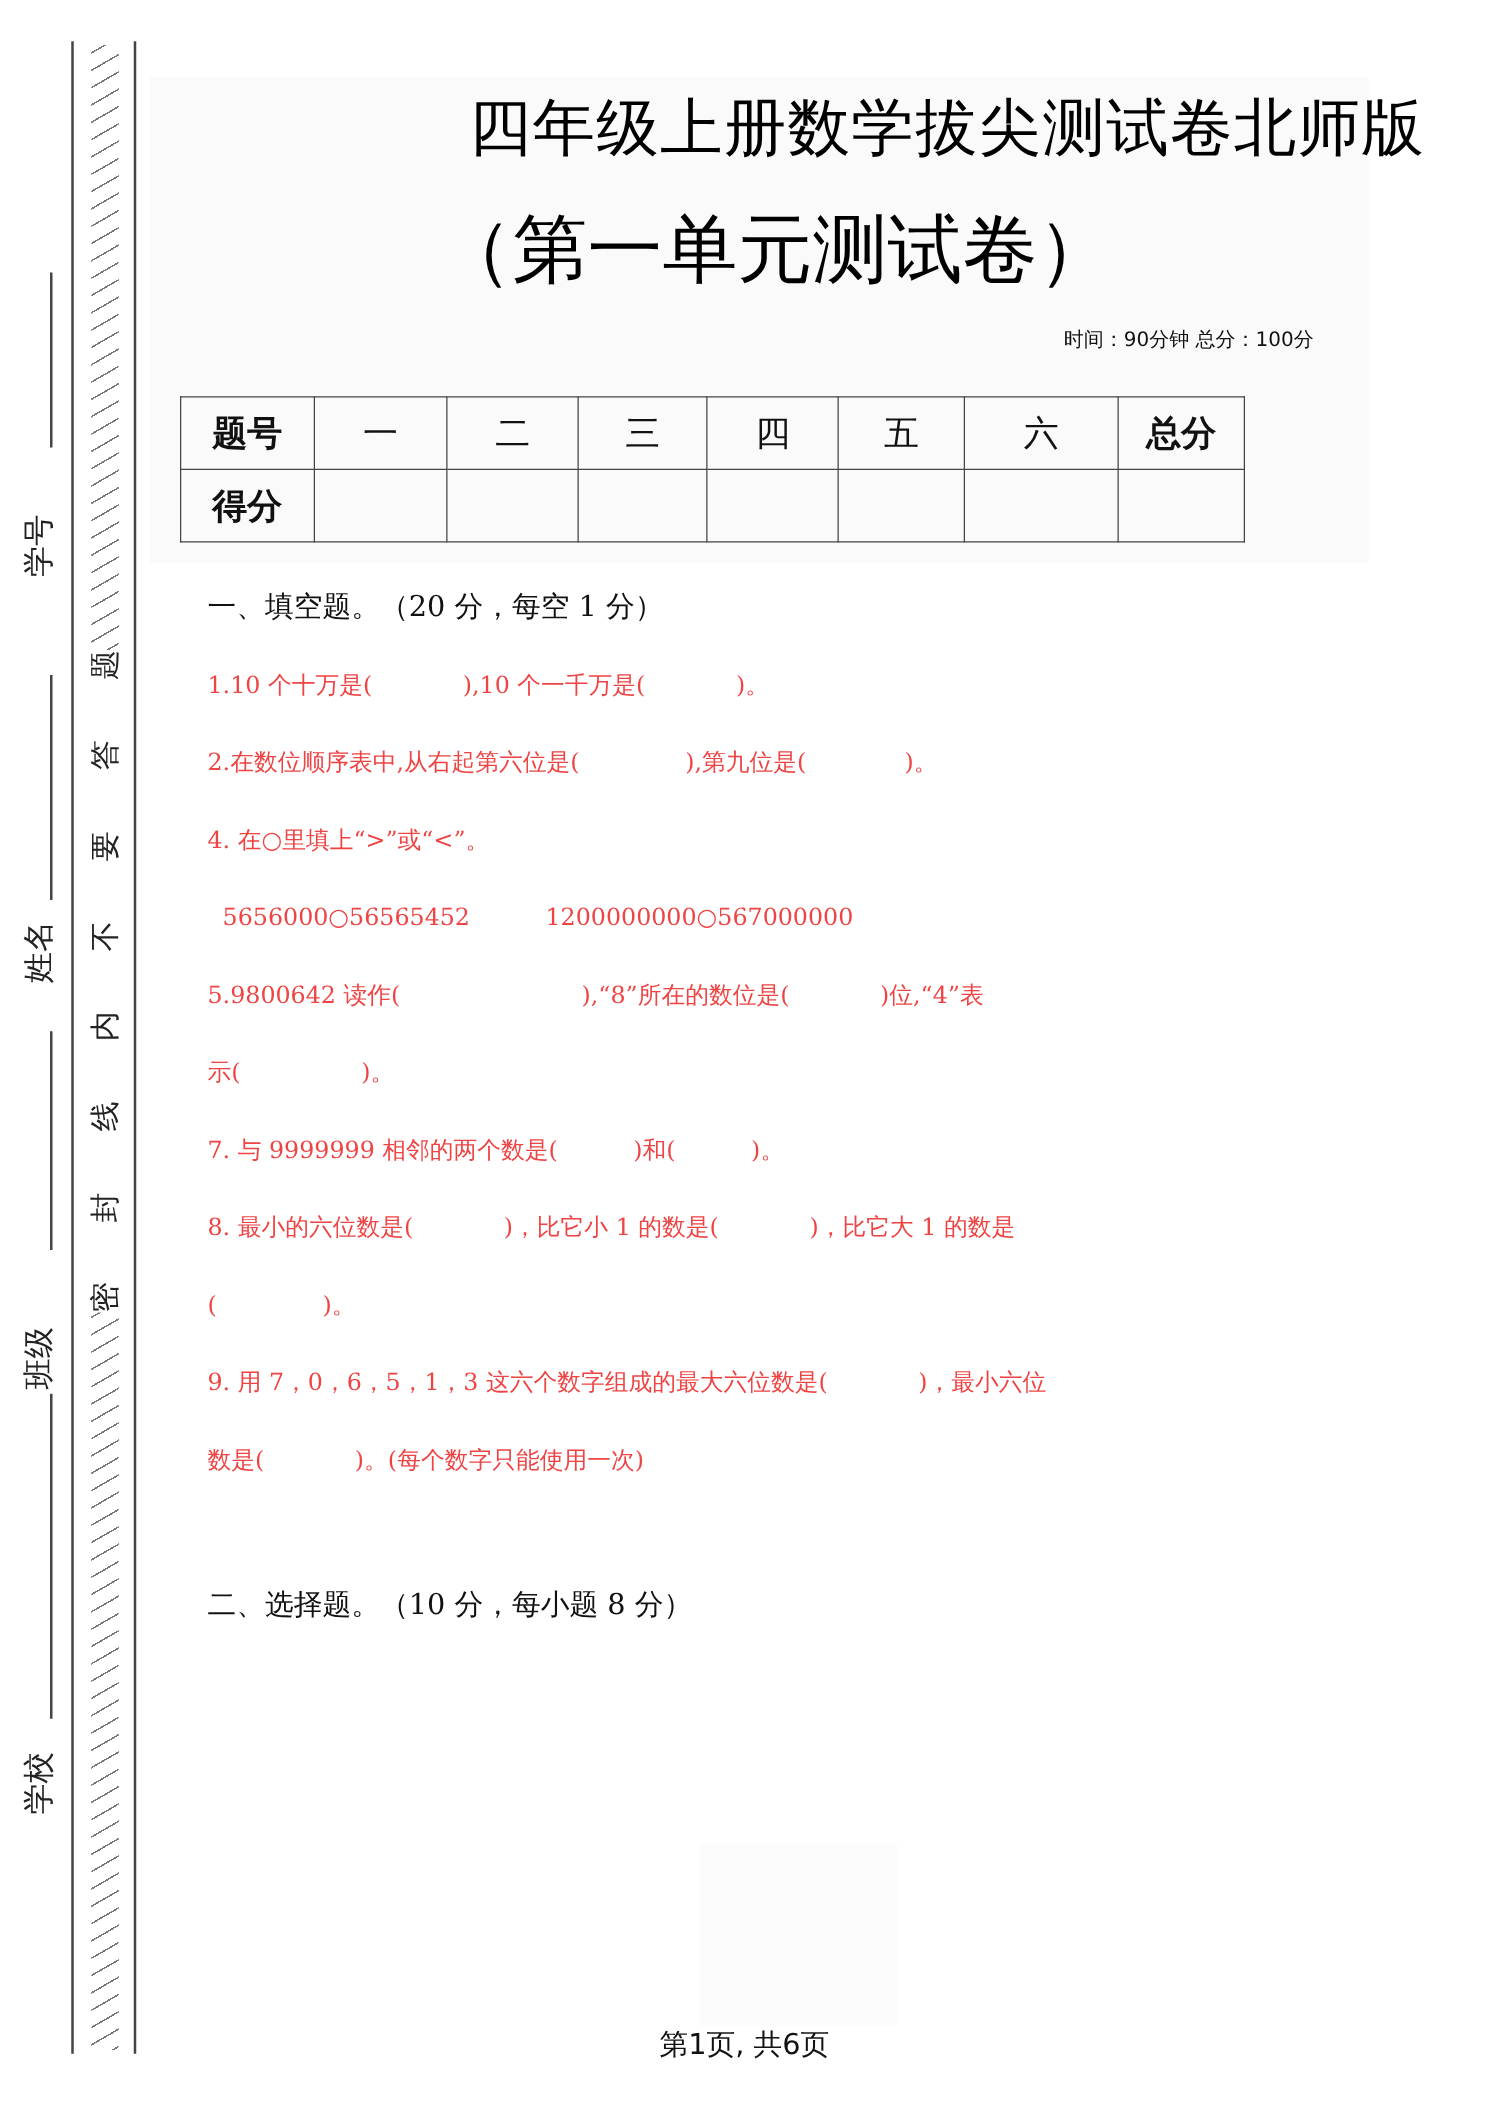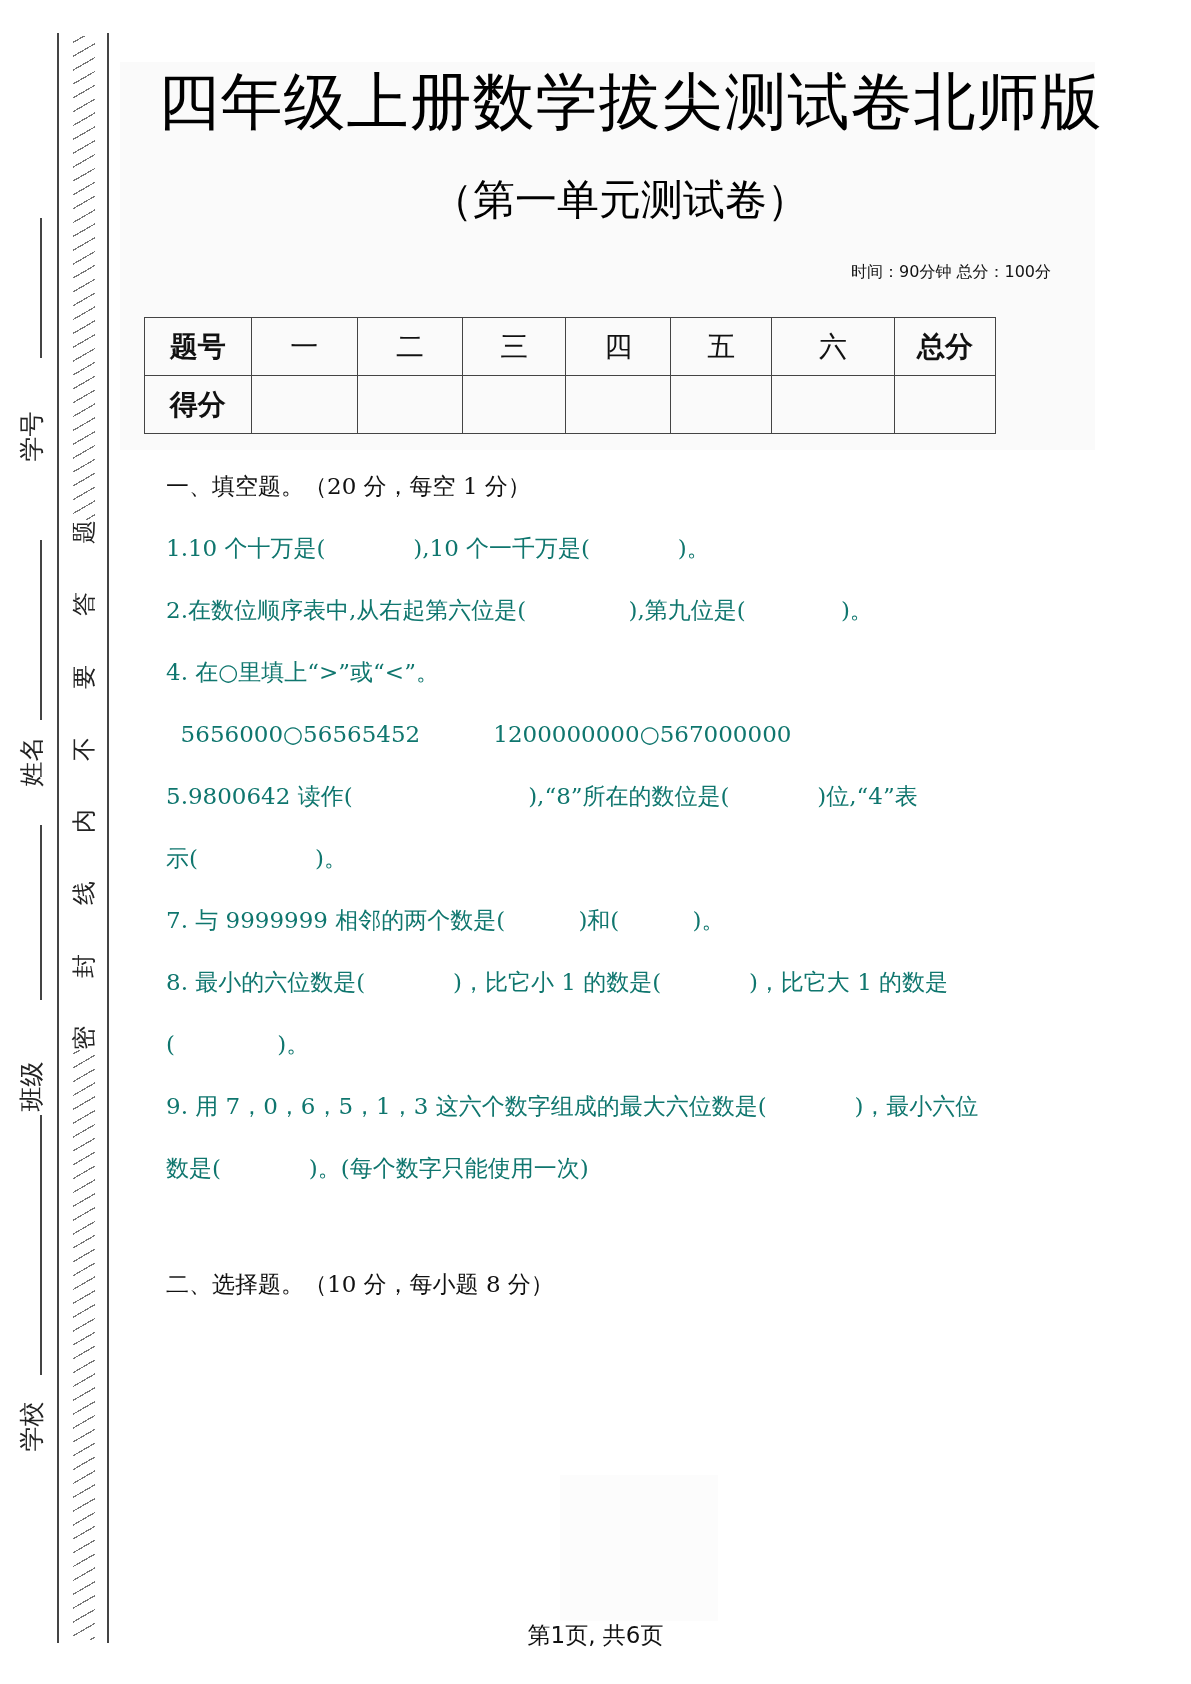--- a/index.html
+++ b/index.html
@@ -28,43 +28,43 @@
     .info-line { position: absolute; left: 40px; width: 2px; background: #444; }
     .info-label {
       position: absolute; left: 6px; font-family: "DejaVu Sans", sans-serif; font-size: 25px;
       transform: rotate(-90deg); transform-origin: center; white-space: nowrap; color: #222;
     }
     
     .header-block {
       position: absolute; left: 120px; top: 62px; width: 975px; height: 388px; background: #fafafa;
     }
     .title {
-      position: absolute; left: 120px; top: 60px; width: 1020px; text-align: center;
-      font-family: "DejaVu Sans", sans-serif; font-size: 62px; line-height: 84px; letter-spacing: 1px;
+      position: absolute; left: 120px; top: 60px; width: 1020px; text-align: right;
+      font-family: "DejaVu Sans", sans-serif; font-size: 50px; line-height: 84px; letter-spacing: 1px;
       font-weight: 500; color: #000;
     }
     .subtitle {
       position: absolute; left: 120px; top: 168px; width: 1000px; text-align: center;
-      font-family: "DejaVu Sans", sans-serif; font-size: 42px; line-height: 64px; color: #000;
+      font-family: "DejaVu Sans", sans-serif; font-size: 60px; line-height: 64px; color: #000;
     }
     .meta {
       position: absolute; right: 140px; top: 262px;
       font-family: "DejaVu Sans", sans-serif; font-size: 16px; color: #111;
     }
     table.score {
       position: absolute; left: 144px; top: 317px; width: 979px; border-collapse: collapse;
       font-family: "DejaVu Sans", sans-serif;
     }
     table.score td {
       border: 1.5px solid #444; height: 57px; text-align: center; font-size: 28px; color: #111; padding: 0;
     }
     table.score td.rowhead { font-weight: bold; width: 122px; }
     
     .content { position: absolute; left: 140px; top: 455px; width: 980px; margin-left: 26px; }
-    .line { font-size: 23px; line-height: 62px; white-space: pre; color: #0f766e; }
+    .line { font-size: 19px; line-height: 62px; white-space: pre; color: #ef4444; }
     .section-head { font-size: 23px; line-height: 62px; white-space: pre; color: #111; }
     .footer {
       position: absolute; left: 0; width: 1191px; top: 1620px; text-align: center;
       font-family: "DejaVu Sans", sans-serif; font-size: 23px; color: #111;
     }
     .ghost-box { position: absolute; left: 560px; top: 1475px; width: 158px; height: 146px; background: #fcfcfc; }
   </style>
 </head>
 <body>
 

